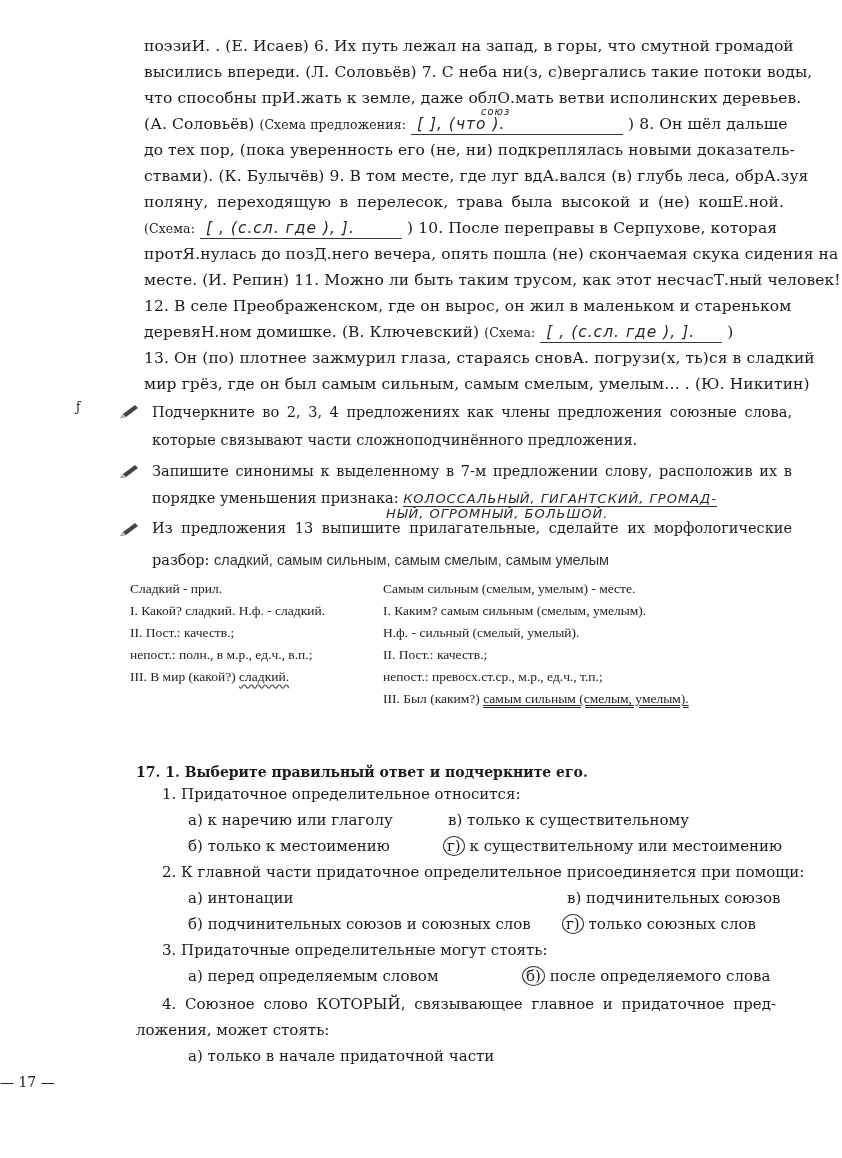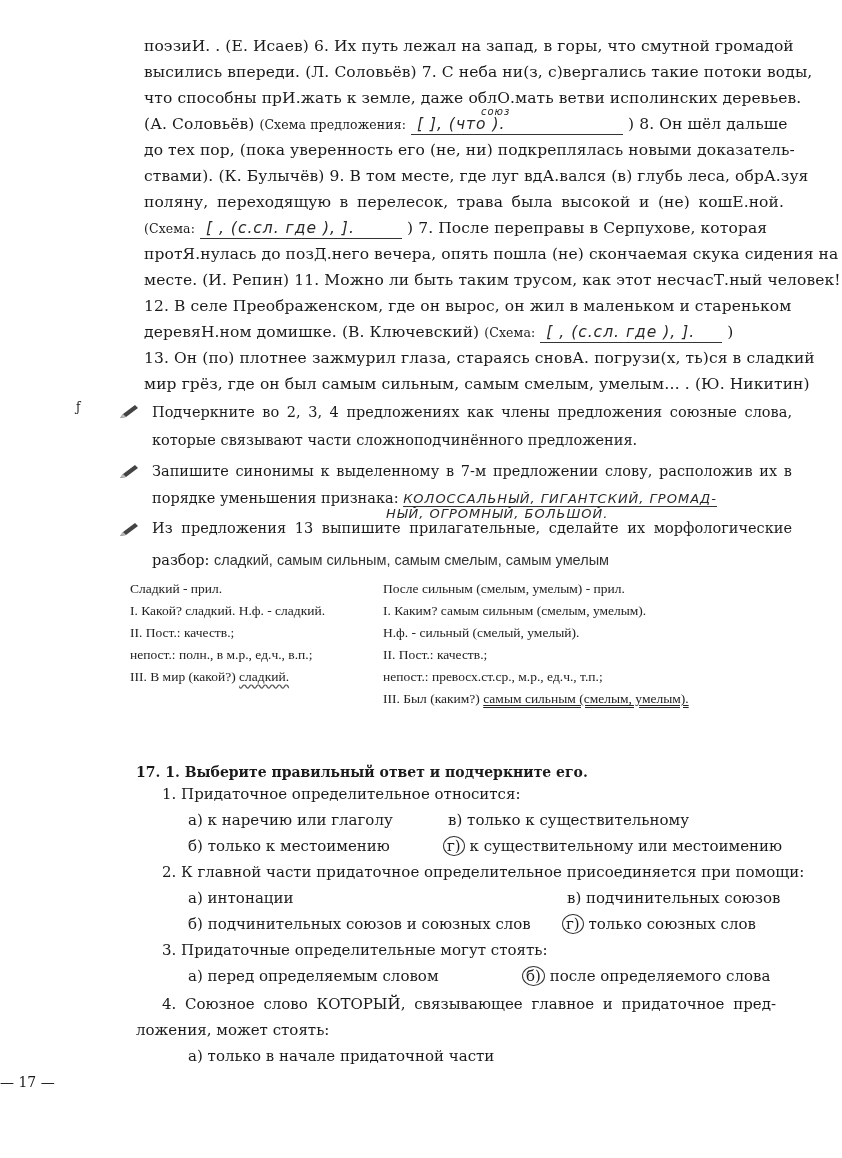--- a/index.html
+++ b/index.html
@@ -44,21 +44,21 @@
     <span>) 8. Он шёл дальше</span>
   </div>
 
   <div class="line justify" style="top:140px">до тех пор, (пока уверенность его (не, ни) подкреплялась новыми доказатель-</div>
   <div class="line justify" style="top:166px">ствами). (К. Булычёв) 9. В том месте, где луг вдА.вался (в) глубь леса, обрА.зуя</div>
   <div class="line justify" style="top:192px">поляну, переходящую в перелесок, трава была высокой и (не) кошЕ.ной.</div>
 
   <div class="line" style="top:218px">
     <span class="small">(Схема:</span>
     <span class="scheme hand" style="width:190px;">[   , (с.сл. где ),  ].</span>
-    <span>) 7. После переправы в Серпухове, которая</span>
+    <span>) 10. После переправы в Серпухове, которая</span>
   </div>
 
   <div class="line justify" style="top:244px">протЯ.нулась до позД.него вечера, опять пошла (не) скончаемая скука сидения на</div>
   <div class="line justify" style="top:270px">месте. (И. Репин) 11. Можно ли быть таким трусом, как этот несчасТ.ный человек!</div>
   <div class="line justify" style="top:296px">12. В селе Преображенском, где он вырос, он жил в маленьком и стареньком</div>
 
   <div class="line" style="top:322px">
     <span>деревяН.ном домишке. (В. Ключевский)</span>
     <span class="small">(Схема:</span>
     <span class="scheme hand" style="width:170px;">[   , (с.сл. где ),  ].</span>
@@ -103,21 +103,21 @@
     <div>I. Какой? сладкий. Н.ф. - сладкий.</div>
     <div>II. Пост.: качеств.;</div>
     <div>непост.: полн., в м.р., ед.ч., в.п.;</div>
     <div>
       <span>III. В мир (какой?)</span>
       <span class="wavy">сладкий.</span>
     </div>
   </div>
 
   <div class="col" style="left:383px; top:578px;">
-    <div>После сильным (смелым, умелым) - прил.</div>
+    <div>Самым сильным (смелым, умелым) - месте.</div>
     <div>I. Каким? самым сильным (смелым, умелым).</div>
     <div>Н.ф. - сильный (смелый, умелый).</div>
     <div>II. Пост.: качеств.;</div>
     <div>непост.: превосх.ст.ср., м.р., ед.ч., т.п.;</div>
     <div>
       <span>III. Был (каким?)</span>
       <span class="dbl">самым сильным (смелым, умелым).</span>
     </div>
   </div>
 

